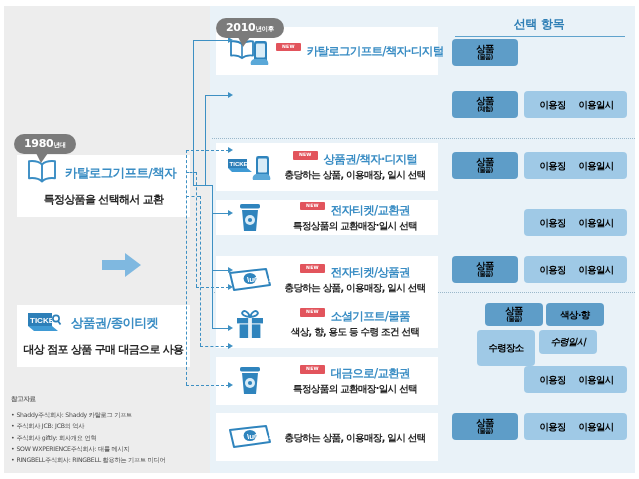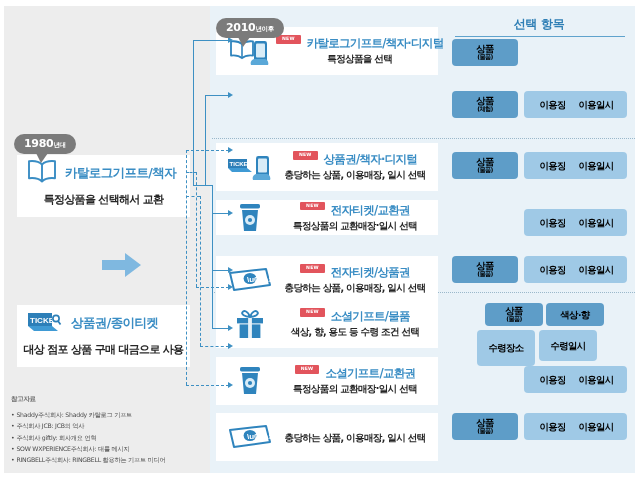--- a/index.html
+++ b/index.html
@@ -297,21 +297,20 @@
           <rect x="28" y="6" width="13" height="22" rx="2.4" fill="#2f84bd"></rect>
           <rect x="30" y="8.6" width="9" height="14" rx="1" fill="#d9ecf7"></rect>
           <path d="M28 24c-3 1-4 4-3 6h17c1-3-.6-5.6-3-6z" fill="#5aa8d8"></path>
         </svg>
       </div>
       <div class="row-text">
         <div class="row-titleline">
           <span class="newbadge">NEW</span>
           <span class="row-title">카탈로그기프트/책자·디지털</span>
         </div>
-        <div class="row-sub">특정상품을 선택</div>
       </div>
     </div>
   </div>
 
 
   <div class="row-card" id="card-2" style="top:143px; height:48px;">
     <div class="row-inner">
       <div class="row-icon">
         <svg width="50" height="32" viewBox="0 0 50 32">
           <path d="M3 8h19v9H3z" fill="#2d7fb8"></path>
@@ -397,21 +396,21 @@
         <svg width="34" height="34" viewBox="0 0 34 34">
           <rect x="7" y="3" width="20" height="4.4" rx="1.6" fill="#2f84bd"></rect>
           <path d="M9 9h16l-2 21H11z" fill="#2f84bd"></path>
           <circle cx="17" cy="19" r="5" fill="#d9ecf7"></circle>
           <circle cx="17" cy="19" r="2.1" fill="#2f84bd"></circle>
         </svg>
       </div>
       <div class="row-text">
         <div class="row-titleline">
           <span class="newbadge">NEW</span>
-          <span class="row-title">소셜기프트/교환권</span>
+          <span class="row-title">대금으로/교환권</span>
         </div>
         <div class="row-sub">특정상품의 교환매장·일시 선택</div>
       </div>
     </div>
   </div>
 
   <div class="row-card" id="card-7" style="top:413px; height:48px;">
     <div class="row-inner">
       <div class="row-icon">
         <svg width="46" height="30" viewBox="0 0 46 30">
@@ -474,21 +473,21 @@
   <div class="badge dark" style="left:485px; top:303px; width:58px; height:23px;">
     <span class="b-main">상품</span>
     <span class="b-sub">(물품)</span>
   </div>
   <div class="badge dark" style="left:546px; top:303px; width:58px; height:23px;">
     <span class="b-main">색상·향</span>
   </div>
   <div class="badge light" style="left:477px; top:330px; width:58px; height:36px;">
     <span class="b-main">수령장소</span>
   </div>
-  <div class="badge light" style="left:539px; top:330px; width:58px; height:31px;">
+  <div class="badge light" style="left:539px; top:330px; width:58px; height:24px;font-style:italic;">
     <span class="b-main">수령일시</span>
   </div>
 
   <div class="badge light w-wide" style="left:524px; top:366px;">
     <span class="b-main">이용장소</span>
   </div>
   <div class="badge light w-wide" style="left:565px; top:366px; width:62px;">
     <span class="b-main">이용일시</span>
   </div>
 

